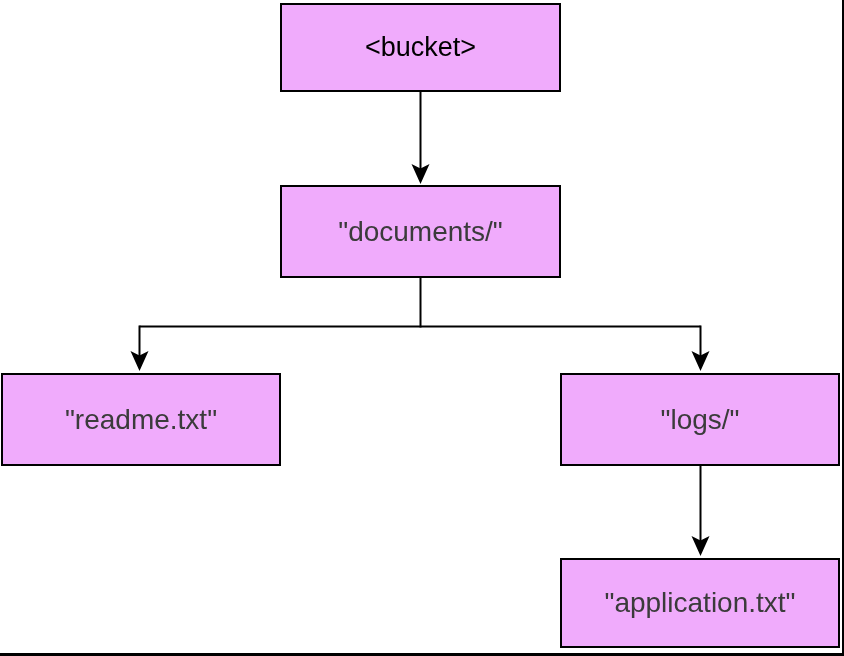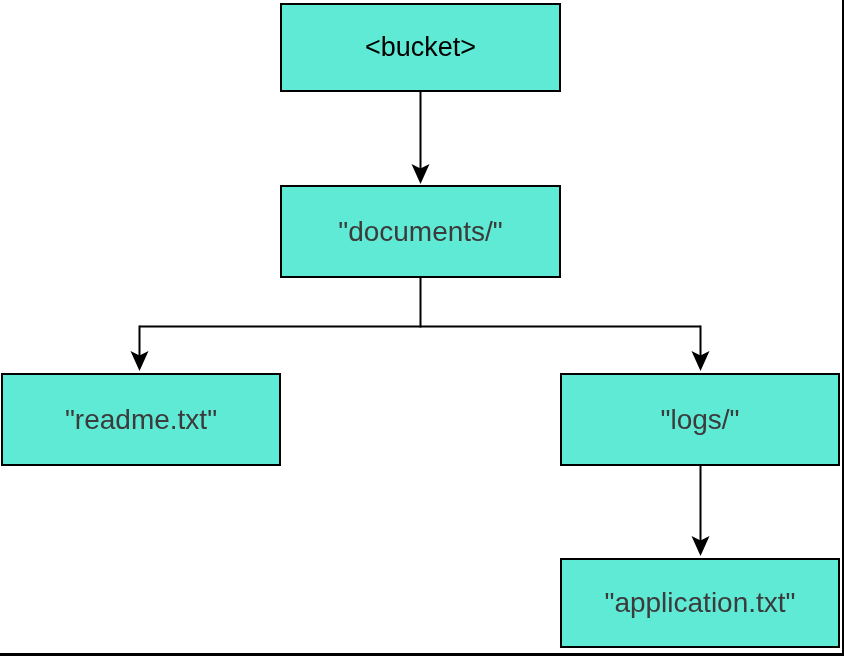--- a/index.html
+++ b/index.html
@@ -29,21 +29,21 @@
     stroke: #000000;
     stroke-width: 2;
   }
   .connectors .head {
     fill: #000000;
     stroke: none;
   }
   .node {
     position: absolute;
     box-sizing: border-box;
-    background: #5eead4;
+    background: #f0abfc;
     border: 2px solid #000000;
     display: flex;
     align-items: center;
     justify-content: center;
     text-align: center;
   }
   .node span {
     display: block;
     line-height: 1;
     white-space: nowrap;

